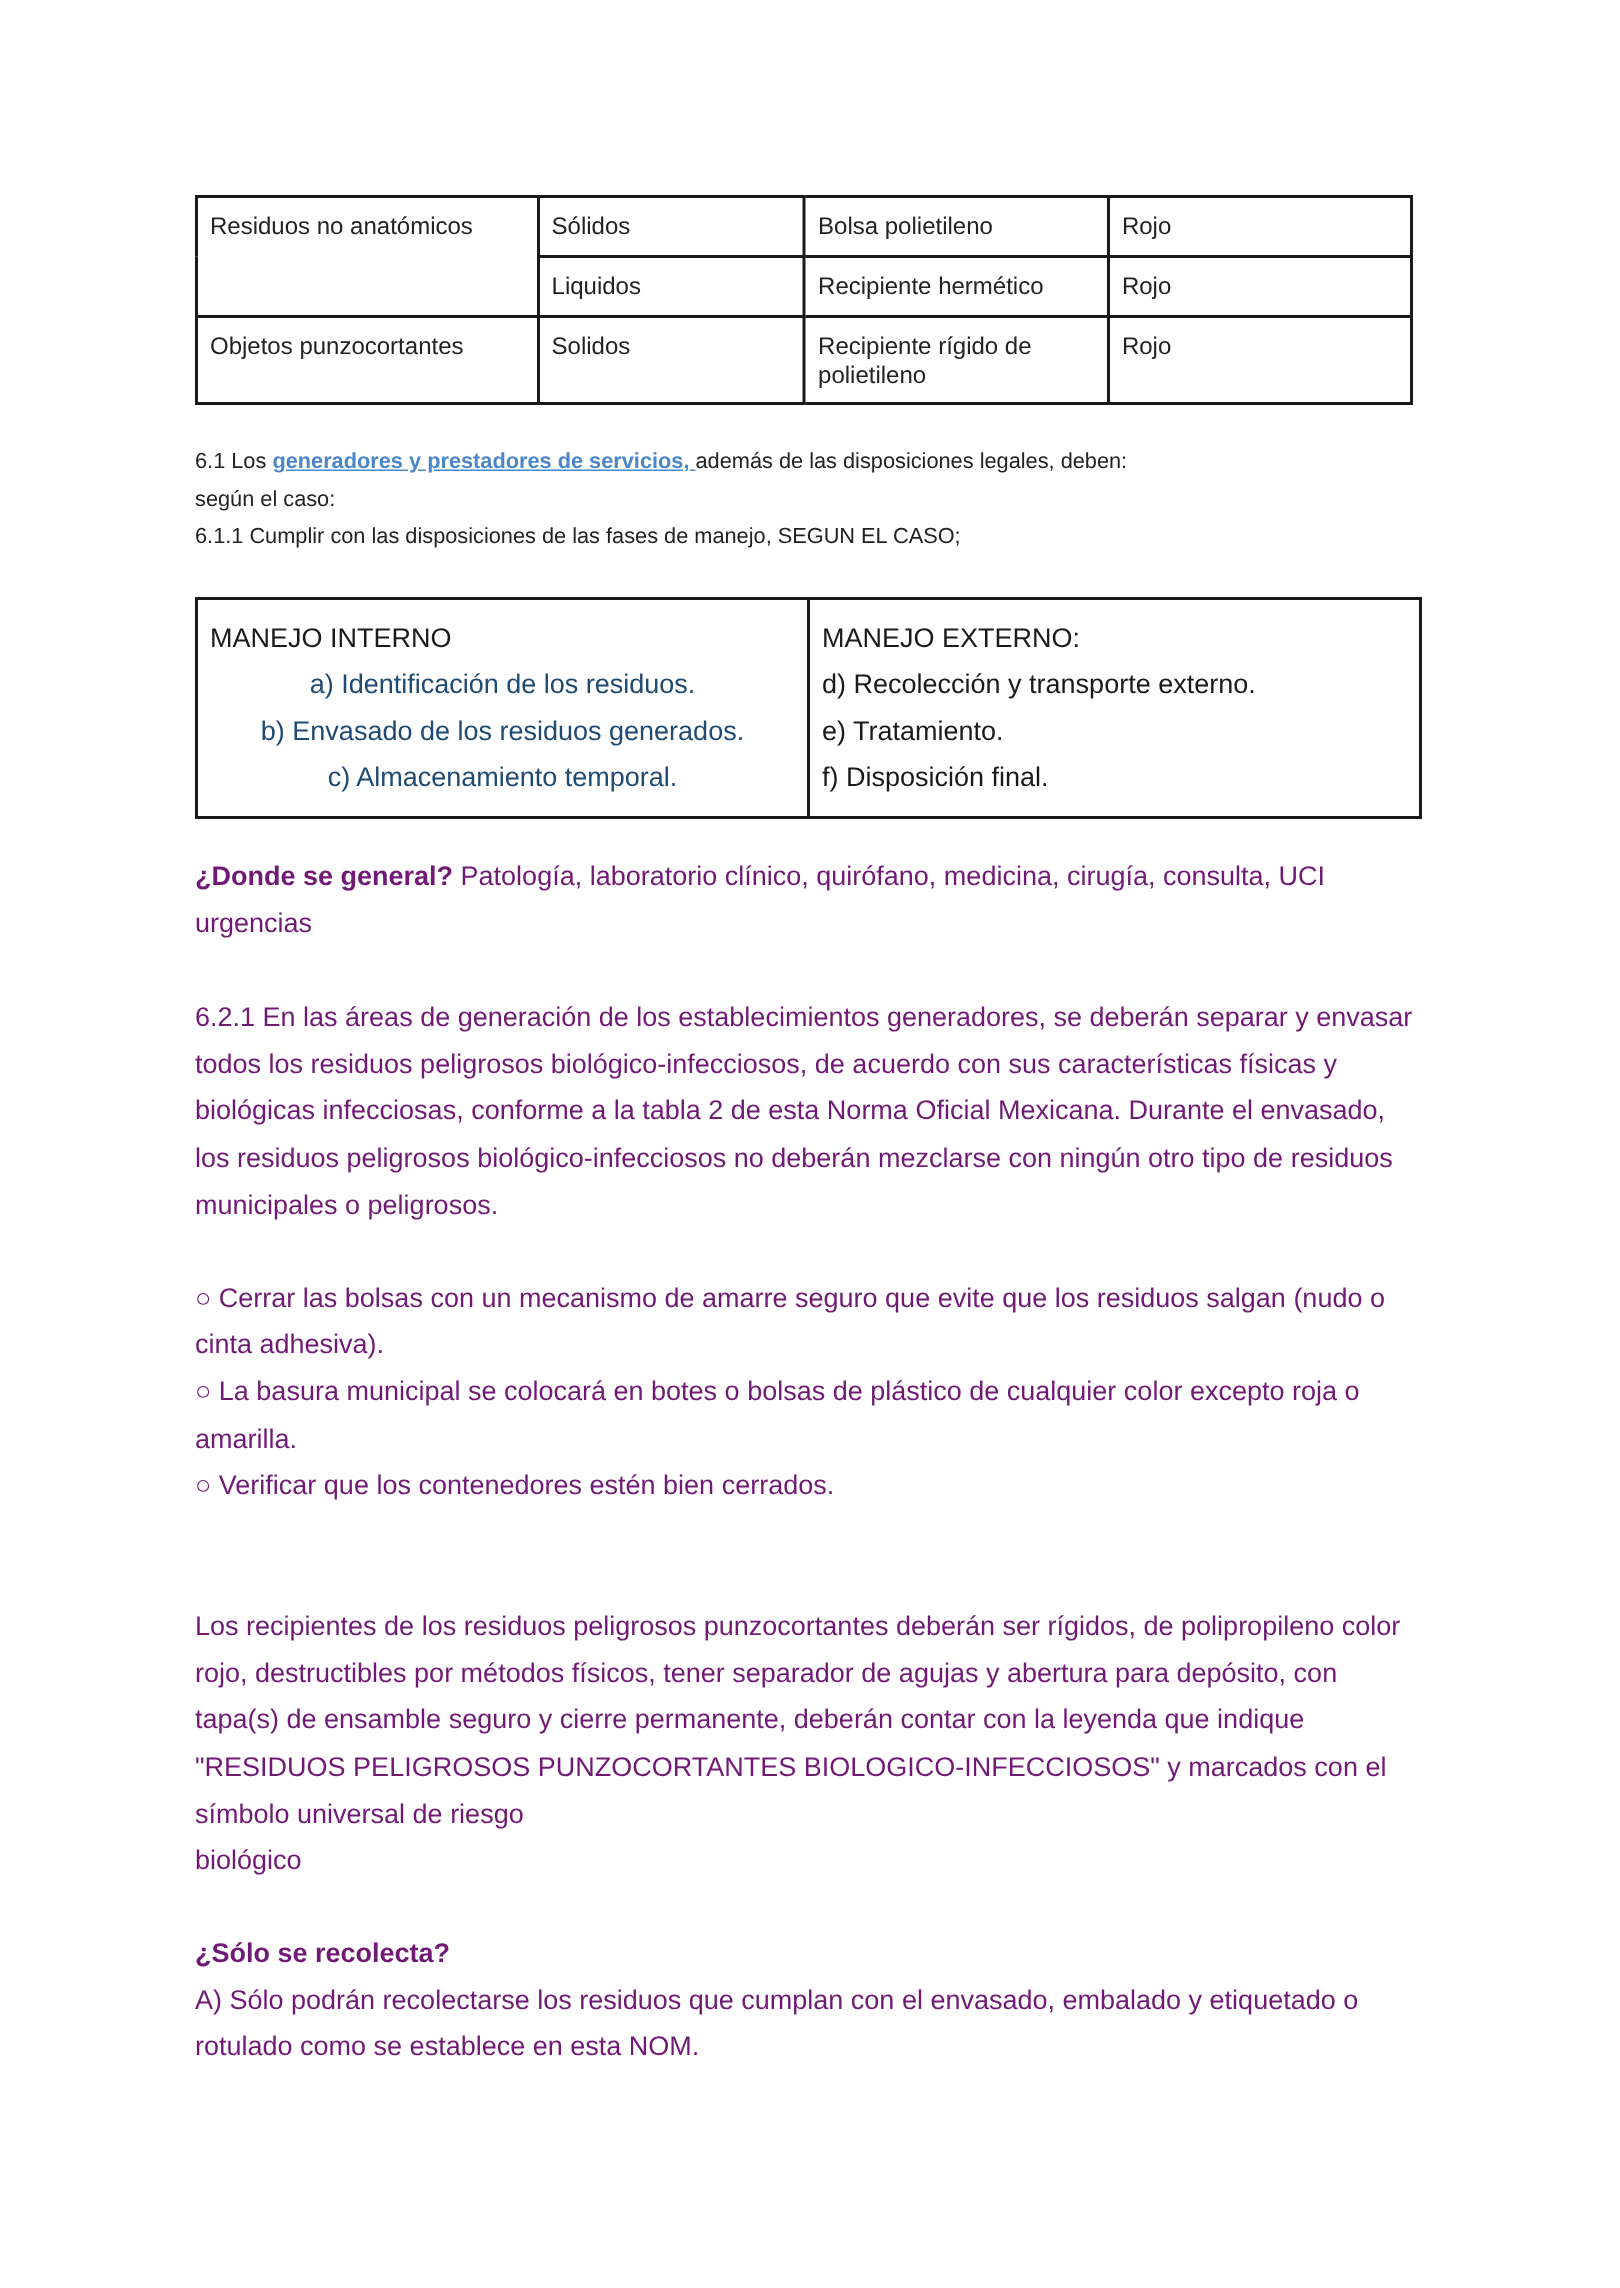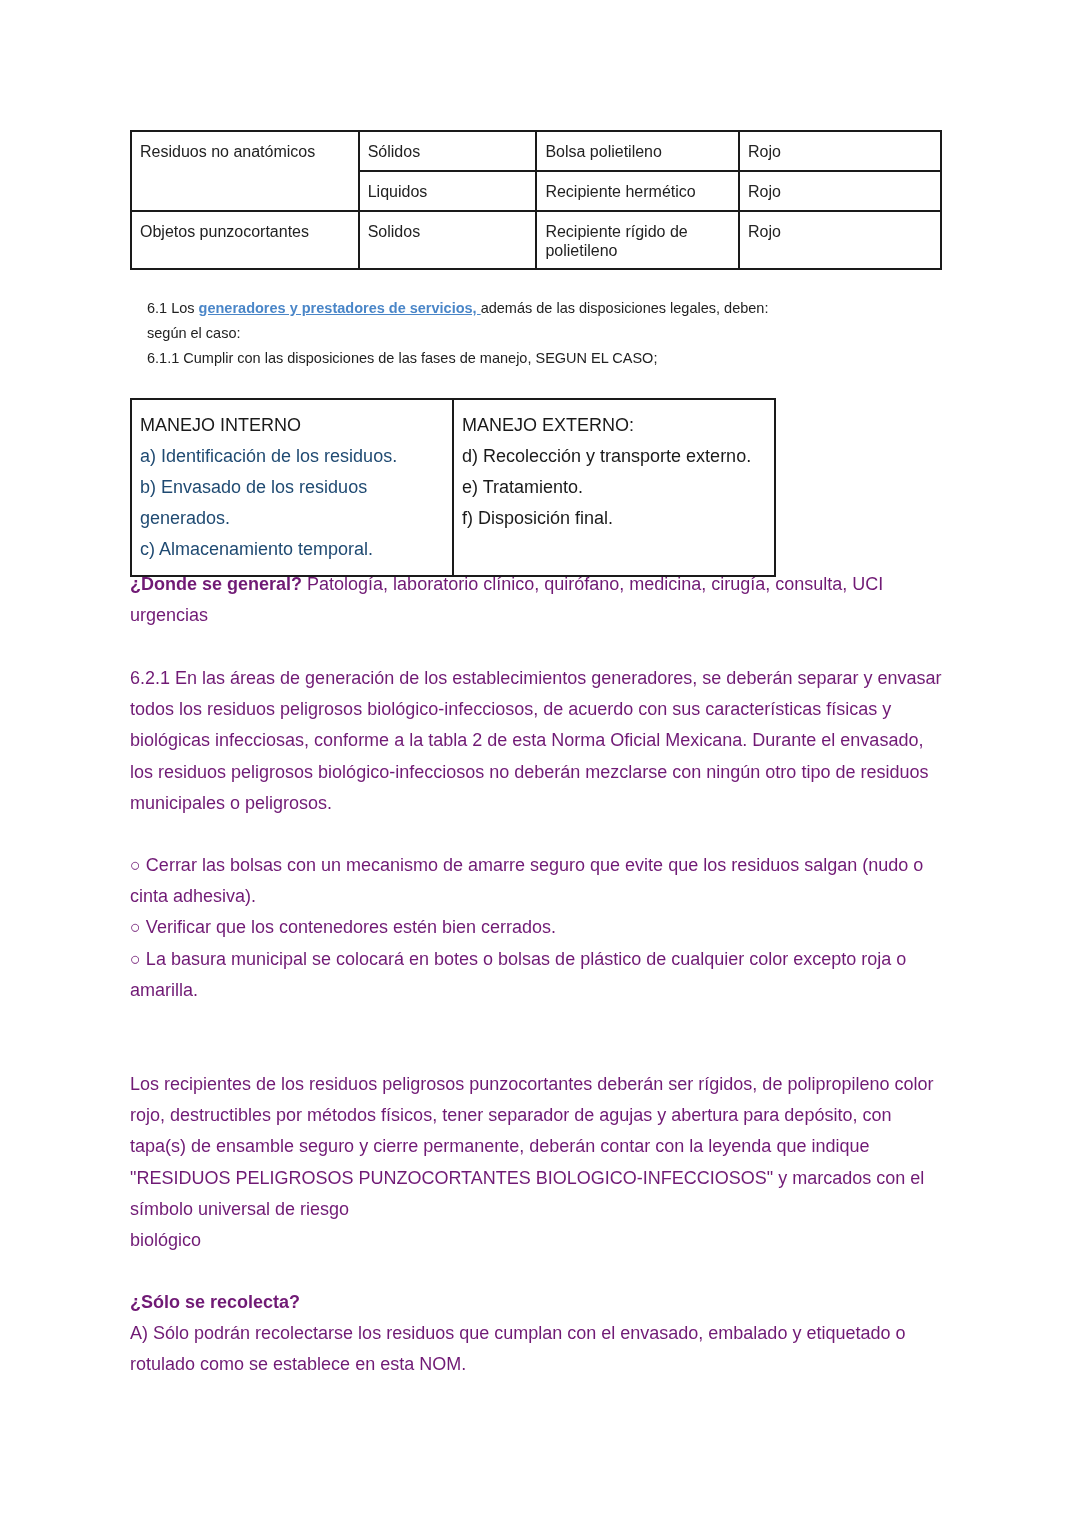--- a/index.html
+++ b/index.html
@@ -20,37 +20,37 @@
   }
   .t1 .c0 { width: 211px; }
   .t1 .c1 { width: 161px; border-radius: 10px; }
   .t1 .c2 { width: 186px; }
   .t1 .c3 { width: 186px; margin-left: 24px; }
   .t1 tr.r0 td, .t1 tr.r1 td { height: 20px; }
   .t1 tr.r2 td { height: 38px; }
 
   
   .small {
-    position: absolute; left: 147px; top: 296px; font-size: 14.5px;
+    position: absolute; left: 130px; top: 296px; font-size: 14.5px;
     line-height: 25px; color: #222;
   }
   .small p { margin: 0; }
   .link { color: #4a86c8; font-weight: bold; text-decoration: underline; }
 
   
   .t2 {
-    position: absolute; left: 130px; top: 398px; width: 646px; height: 147px;
+    position: absolute; left: 130px; top: 398px; width: 818px; height: 147px;
     border-collapse: collapse; font-size: 18px;
   }
   .t2 td {
     border: 2px solid #1a1a1a; vertical-align: top; padding: 10px 8px;
     width: 50%;
   }
   .t2 .line { line-height: 31px; }
-  .t2 .blue { color: #1f4a72; }
+  .t2 .blue { color: #1f4a72; text-align: center; }
 
   
   .body {
     position: absolute; left: 130px; width: 820px; font-size: 18px;
     line-height: 31.2px; color: #701a75;
   }
   .body p { margin: 0; }
   .b { font-weight: bold; }
 </style>
 </head>
@@ -108,22 +108,22 @@
   <div class="body" style="top:569px;">
     <p><span class="b">¿Donde se general?</span><span> Patología, laboratorio clínico, quirófano, medicina, cirugía, consulta, UCI urgencias</span></p>
   </div>
 
   <div class="body" style="top:663px;">
     <p> 6.2.1 En las áreas de generación de los establecimientos generadores, se deberán separar y envasar todos los residuos peligrosos biológico-infecciosos, de acuerdo con sus características físicas y biológicas infecciosas, conforme a la tabla 2 de esta Norma Oficial Mexicana. Durante el envasado, los residuos peligrosos biológico-infecciosos no deberán mezclarse con ningún otro tipo de residuos municipales o peligrosos.</p>
   </div>
 
   <div class="body" style="top:850px;">
     <p>○ Cerrar las bolsas con un mecanismo de amarre seguro que evite que los residuos salgan (nudo o cinta adhesiva).</p>
+    <p>○ La basura municipal  se colocará en botes o bolsas de plástico de cualquier color excepto roja o amarilla.</p>
     <p>○ Verificar que los contenedores estén bien cerrados.</p>
-    <p>○ La basura municipal  se colocará en botes o bolsas de plástico de cualquier color excepto roja o amarilla.</p>
   </div>
 
   <div class="body" style="top:1069px;">
     <p>Los recipientes de los residuos peligrosos punzocortantes deberán ser rígidos, de polipropileno color rojo, destructibles por métodos físicos, tener separador de agujas y abertura para depósito, con tapa(s) de ensamble seguro y cierre permanente, deberán contar con la leyenda que indique "RESIDUOS PELIGROSOS PUNZOCORTANTES BIOLOGICO-INFECCIOSOS" y marcados con el símbolo universal de riesgo</p>
     <p>biológico</p>
   </div>
 
   <div class="body" style="top:1287px;">
     <p class="b">¿Sólo se recolecta?</p>
     <p>A) Sólo podrán recolectarse los residuos que cumplan con el envasado, embalado y etiquetado o rotulado como se establece en esta NOM.</p>

